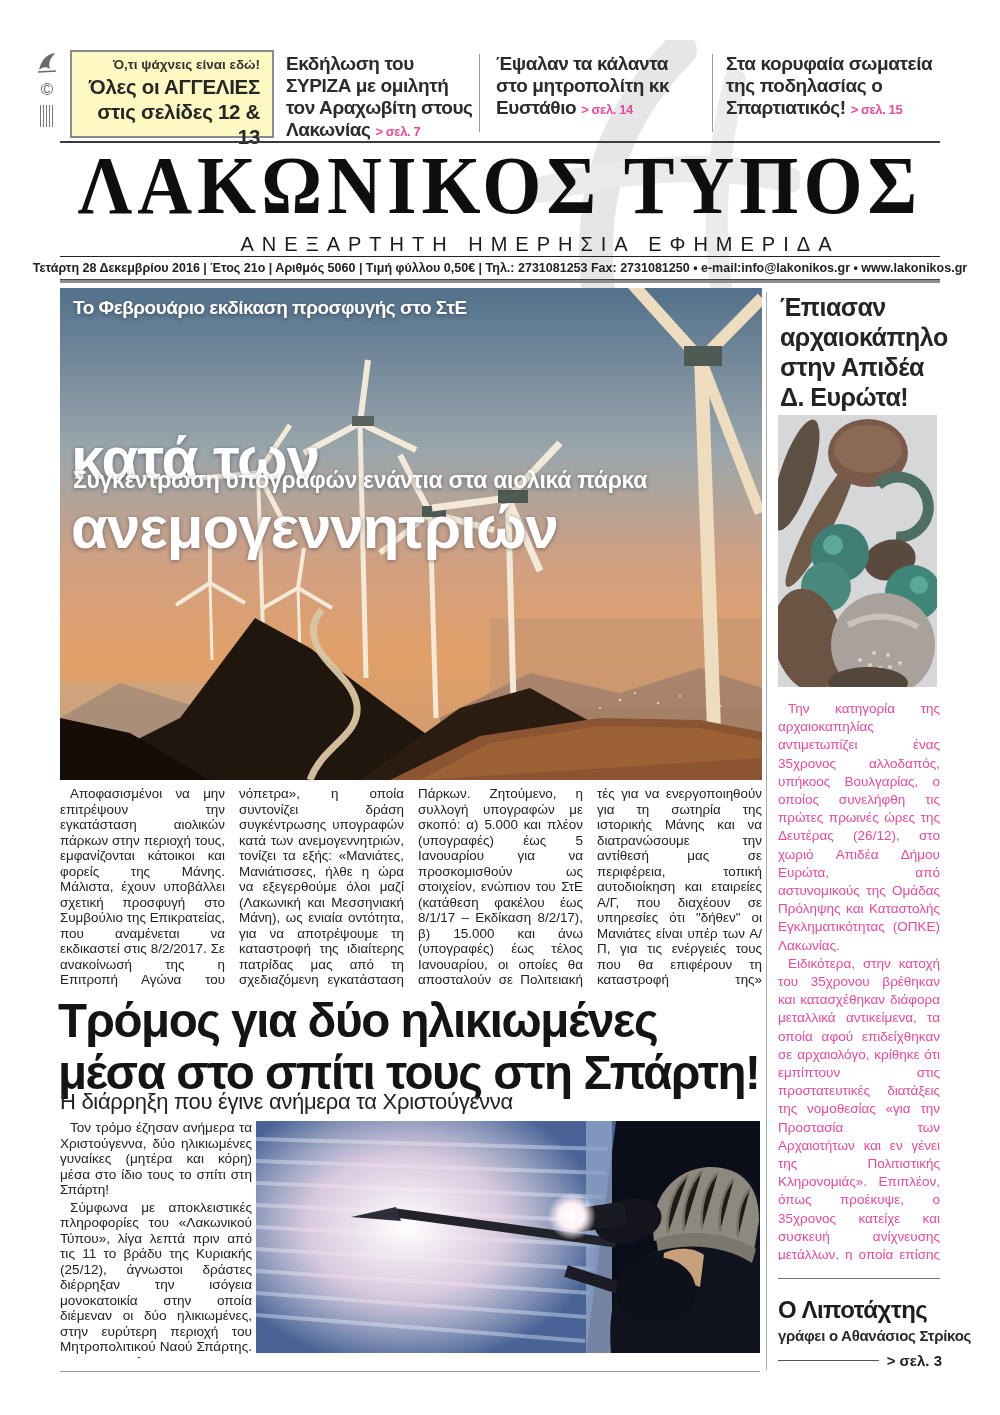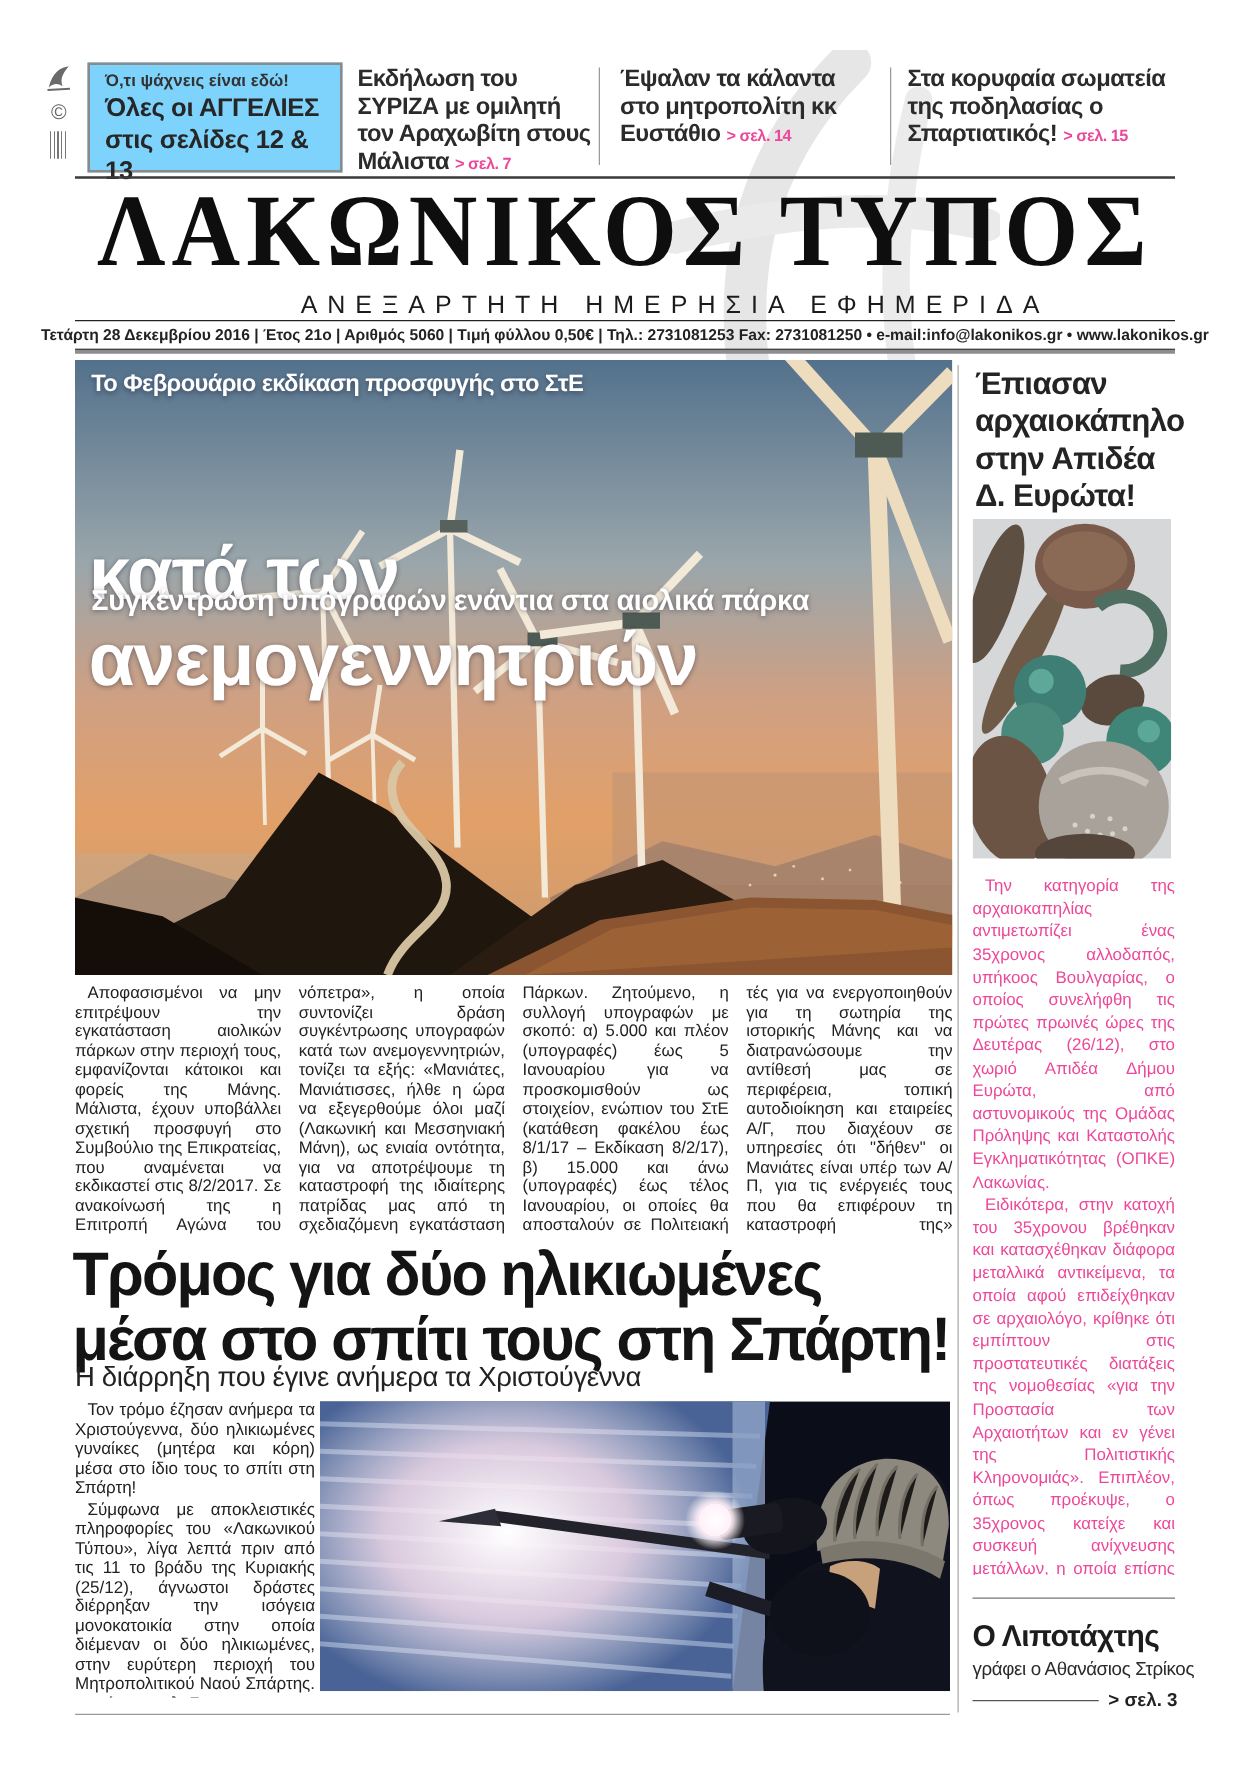--- a/index.html
+++ b/index.html
@@ -3,21 +3,21 @@
 <meta charset="utf-8">
 <style>
   html,body{margin:0;padding:0;background:#ffffff;}
   .page{position:relative;width:1000px;height:1415px;background:#fff;overflow:hidden;
         font-family:"Liberation Sans",sans-serif;color:#1c1c1c;}
   .abs{position:absolute;}
   
   .stamps{left:33px;top:50px;width:28px;display:flex;flex-direction:column;align-items:center;gap:7px;color:#555;}
   .stamp-bar{width:15px;height:22px;background:repeating-linear-gradient(90deg,#777 0 1px,transparent 1px 3px);}
   .classified-box{left:70px;top:50px;width:204px;height:88px;border:2px solid #8a8a8a;box-sizing:border-box;
-                  padding:5px 12px;background:#7dd3fc;}
+                  padding:5px 12px;background:#fef9c3;text-align:right;}
   .classified-box .tagline{font-size:13.5px;font-weight:bold;color:#333;margin-bottom:2px;}
   .classified-box .big{font-size:20.5px;font-weight:bold;line-height:25px;color:#262626;letter-spacing:-0.3px;}
   .teaser{font-weight:bold;font-size:19px;line-height:22px;color:#2b2b2b;letter-spacing:-0.4px;}
   .pageref{font-size:13px;font-weight:bold;white-space:nowrap;color:#ec4899;}
   .vdiv{width:1px;background:#9a9a9a;}
   .hrule{background:#3a3a3a;}
   
   .masthead-title{left:0;top:144px;width:100%;text-align:center;font-family:"Liberation Serif",serif;
                   font-weight:bold;font-size:76px;line-height:82px;letter-spacing:5px;color:#0e0e0e;
                   transform:scale(1.0,1.08);}
@@ -46,21 +46,21 @@
   
   .side-vrule{left:766px;top:292px;width:1px;height:1078px;background:#aaa;}
   .side-headline{left:780px;top:292px;width:160px;font-size:25px;line-height:30px;font-weight:bold;
                  color:#242424;letter-spacing:-0.5px;}
   .artifacts-photo{left:778px;top:415px;width:159px;height:272px;overflow:hidden;}
   .side-body{left:778px;top:700px;width:162px;height:560px;font-size:13.5px;line-height:18.2px;
              text-align:justify;color:#ec4899;overflow:hidden;}
   .side-body p{margin:0;}
   .side-rule{left:778px;top:1278px;width:162px;height:1px;background:#777;}
   .col-title{left:778px;top:1296px;font-size:24px;font-weight:bold;color:#1d1d1d;letter-spacing:-0.5px;}
-  .col-byline{left:778px;top:1327px;font-size:15px;font-weight:normal;color:#2a2a2a;letter-spacing:-0.3px;}
+  .col-byline{left:778px;top:1327px;font-size:15px;font-weight:bold;color:#2a2a2a;letter-spacing:-0.3px;}
   .col-pageline{left:778px;top:1352px;width:164px;display:flex;align-items:center;gap:8px;}
   .col-pageline .line{flex:1;height:1px;background:#555;}
   .col-pageline .lbl{font-size:15px;font-weight:bold;color:#222;}
   .story2-rule{left:60px;top:1371px;width:700px;height:1px;background:#9a9a9a;}
   .watermark{left:380px;top:40px;opacity:0.5;}
 </style>
 </head>
 <body>
 
 <div class="page">
@@ -80,21 +80,21 @@
     <span class="stamp-bar"></span>
   </div>
 
   <div class="abs classified-box">
     <div class="tagline">Ό,τι ψάχνεις είναι εδώ!</div>
     <div class="big">Όλες οι ΑΓΓΕΛΙΕΣ</div>
     <div class="big">στις σελίδες 12 &amp; 13</div>
   </div>
 
   <div class="abs teaser" style="left:286px;top:53px;width:190px;">
-    <span>Εκδήλωση του ΣΥΡΙΖΑ με ομιλητή τον Αραχωβίτη στους Μάλιστα</span>
+    <span>Εκδήλωση του ΣΥΡΙΖΑ με ομιλητή τον Αραχωβίτη στους Λακωνίας</span>
     <span class="pageref">&gt; σελ. 7</span>
   </div>
   <div class="abs vdiv" style="left:479px;top:54px;height:78px;"></div>
   <div class="abs teaser" style="left:496px;top:53px;width:200px;">
     <span>Έψαλαν τα κάλαντα στο μητροπολίτη κκ Ευστάθιο</span>
     <span class="pageref">&gt; σελ. 14</span>
   </div>
   <div class="abs vdiv" style="left:712px;top:54px;height:78px;"></div>
   <div class="abs teaser" style="left:726px;top:53px;width:214px;">
     <span>Στα κορυφαία σωματεία της ποδηλασίας ο Σπαρτιατικός!</span>

